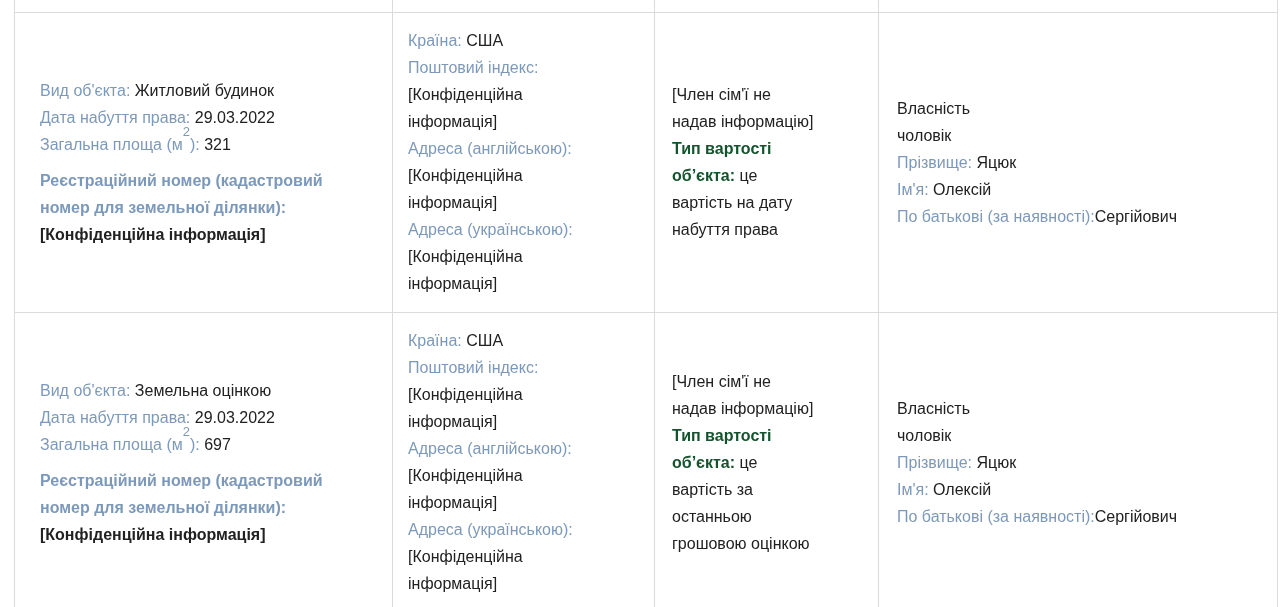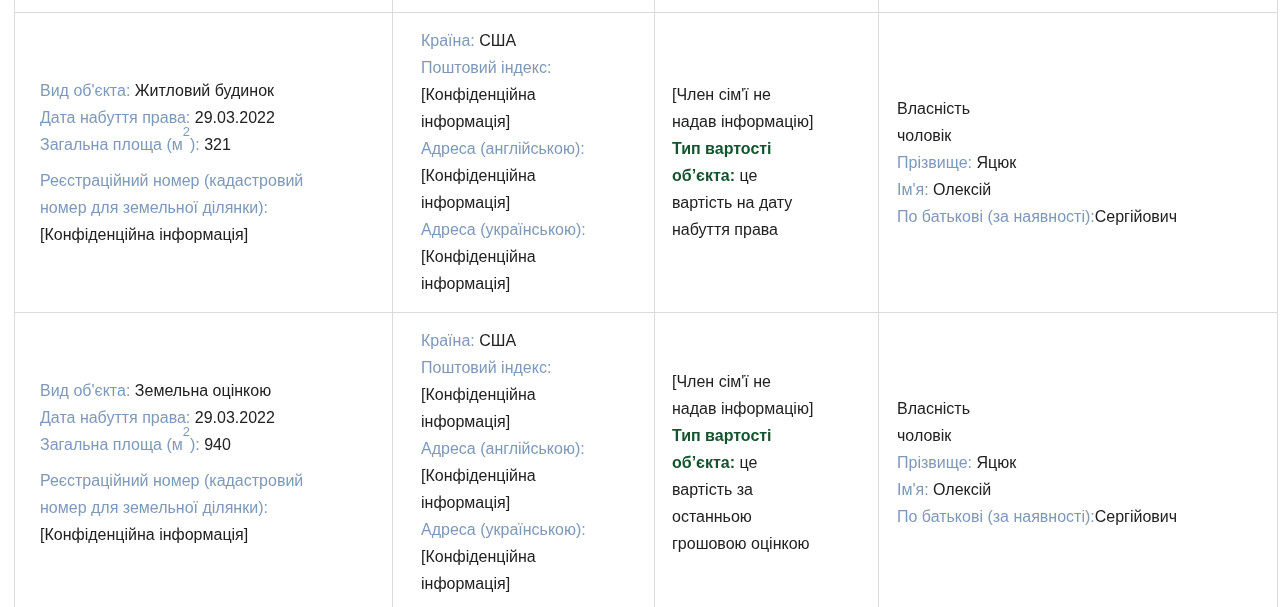--- a/index.html
+++ b/index.html
@@ -21,30 +21,30 @@
   }
   .decl-table td {
     border: 1px solid #dbdbdb;
     vertical-align: middle;
     background: #ffffff;
   }
   tr.sliver-row td { height: 12px; border-top: none; padding: 0; }
   tr.data-row td { height: 300px; }
 
   td.c1 { padding: 10px 12px 10px 25px; }
-  td.c2 { padding: 10px 15px 10px 28px; }
+  td.c2 { padding: 10px 15px 10px 15px; }
   td.c3 { padding: 10px 20px 10px 17px; margin-left: 20px; }
   td.c4 { padding: 10px 15px 10px 18px; margin-left: 48px; }
 
   .lbl { color: #7d99ba; margin-right: 0.28em; }
   .lbl.tight { margin-right: 0; }
   .val { color: #212121; }
   .bold-lbl { color: #14532d; font-weight: 700; margin-right: 0.28em; }
 
-  .reg-block { margin-top: 9px; }
+  .reg-block { margin-top: 9px; font-weight: bold; }
   .reg-label { display: block; color: #7d99ba; max-width: 300px; }
 
   .value-block { display: block; max-width: 200px; color: #212121; }
   .val-narrow { max-width: 145px; }
   .sup2 { font-size: 13px; position: relative; top: -7px; line-height: 0; }
 </style>
 </head>
 <body>
 
 <table class="decl-table">
@@ -86,21 +86,21 @@
       <div><span class="lbl">Прізвище:</span><span class="val">Яцюк</span></div>
       <div><span class="lbl">Ім'я:</span><span class="val">Олексій</span></div>
       <div><span class="lbl tight">По батькові (за наявності):</span><span class="val">Сергійович</span></div>
     </td>
   </tr>
 
   <tr class="data-row">
     <td class="c1">
       <div><span class="lbl">Вид об'єкта:</span><span class="val">Земельна оцінкою</span></div>
       <div><span class="lbl">Дата набуття права:</span><span class="val">29.03.2022</span></div>
-      <div><span class="lbl tight"><span>Загальна площа (м</span><sup class="sup2">2</sup><span>):</span></span> <span class="val">940</span></div>
+      <div><span class="lbl tight"><span>Загальна площа (м</span><sup class="sup2">2</sup><span>):</span></span> <span class="val">697</span></div>
       <div class="reg-block"><span class="reg-label">Реєстраційний номер (кадастровий номер для земельної ділянки):</span><span class="val">[Конфіденційна інформація]</span></div>
     </td>
     <td class="c2">
       <div><span class="lbl">Країна:</span><span class="val">США</span></div>
       <div><span class="lbl">Поштовий індекс:</span><span class="value-block">[Конфіденційна інформація]</span></div>
       <div><span class="lbl">Адреса (англійською):</span><span class="value-block">[Конфіденційна інформація]</span></div>
       <div><span class="lbl">Адреса (українською):</span><span class="value-block">[Конфіденційна інформація]</span></div>
     </td>
     <td class="c3">
       <div class="val-narrow">[Член сім'ї не надав інформацію]</div>

